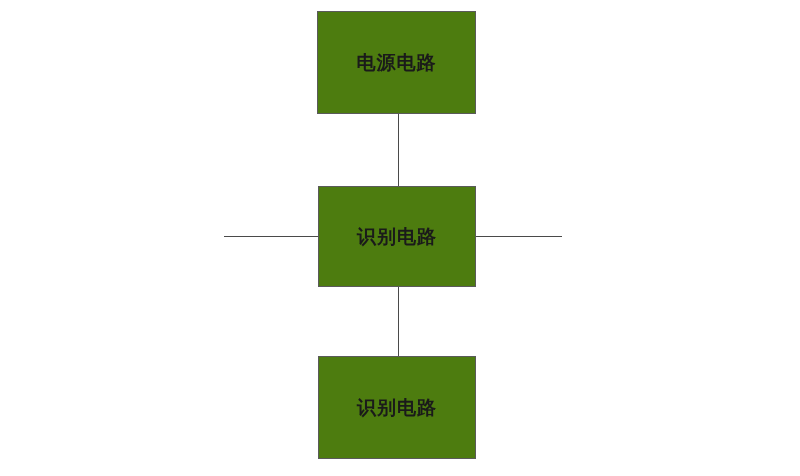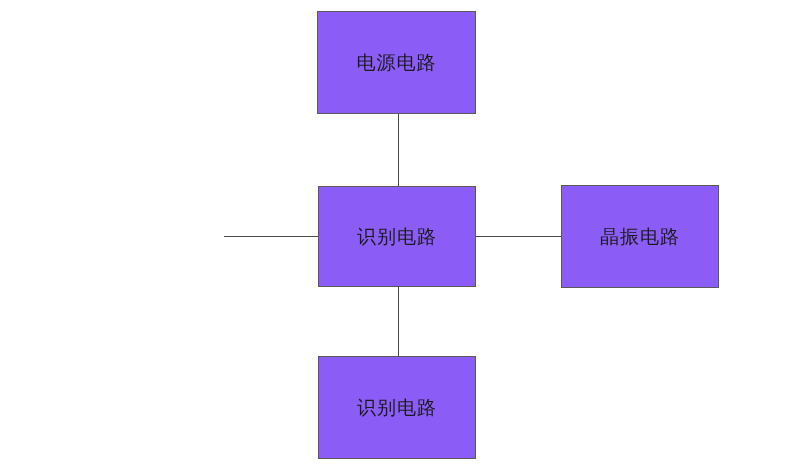--- a/index.html
+++ b/index.html
@@ -14,26 +14,27 @@
   #diagram-canvas {
     position: relative;
     width: 800px;
     height: 476px;
     background: #ffffff;
     overflow: hidden;
   }
   .block {
     position: absolute;
     box-sizing: border-box;
-    background: #8b5cf6;
+    background: #4d7c0f;
     border: 1px solid #5a5a5a;
     display: flex;
     align-items: center;
     justify-content: center;
     z-index: 2;
+    font-weight: bold;
   }
   .block-label {
     font-size: 19px;
     line-height: 1;
     color: #1a1a1a;
     letter-spacing: 1px;
     white-space: nowrap;
     font-family: "Liberation Serif", "DejaVu Serif", serif;
   }
   .connector {
@@ -60,21 +61,18 @@
 
   <div class="block" id="block-0" style="left: 317px; top: 11px; width: 159px; height: 103px; border-color: rgb(90, 90, 90);">
     <span class="block-label" style="color: rgb(26, 26, 26);">电源电路</span>
   </div>
 
 
   <div class="block" id="block-2" style="left: 318px; top: 186px; width: 158px; height: 101px; border-color: rgb(90, 90, 90);">
     <span class="block-label" style="color: rgb(26, 26, 26);">识别电路</span>
   </div>
 
-  <div class="block" id="block-3" style="left: 561px; top: 185px; width: 158px; height: 103px; border-color: rgb(90, 90, 90);">
-    <span class="block-label" style="color: rgb(26, 26, 26);">晶振电路</span>
-  </div>
 
   <div class="block" id="block-4" style="left: 318px; top: 356px; width: 158px; height: 103px; border-color: rgb(90, 90, 90);">
     <span class="block-label" style="color: rgb(26, 26, 26);">识别电路</span>
   </div>
 
 </div>
 
 </body></html>

